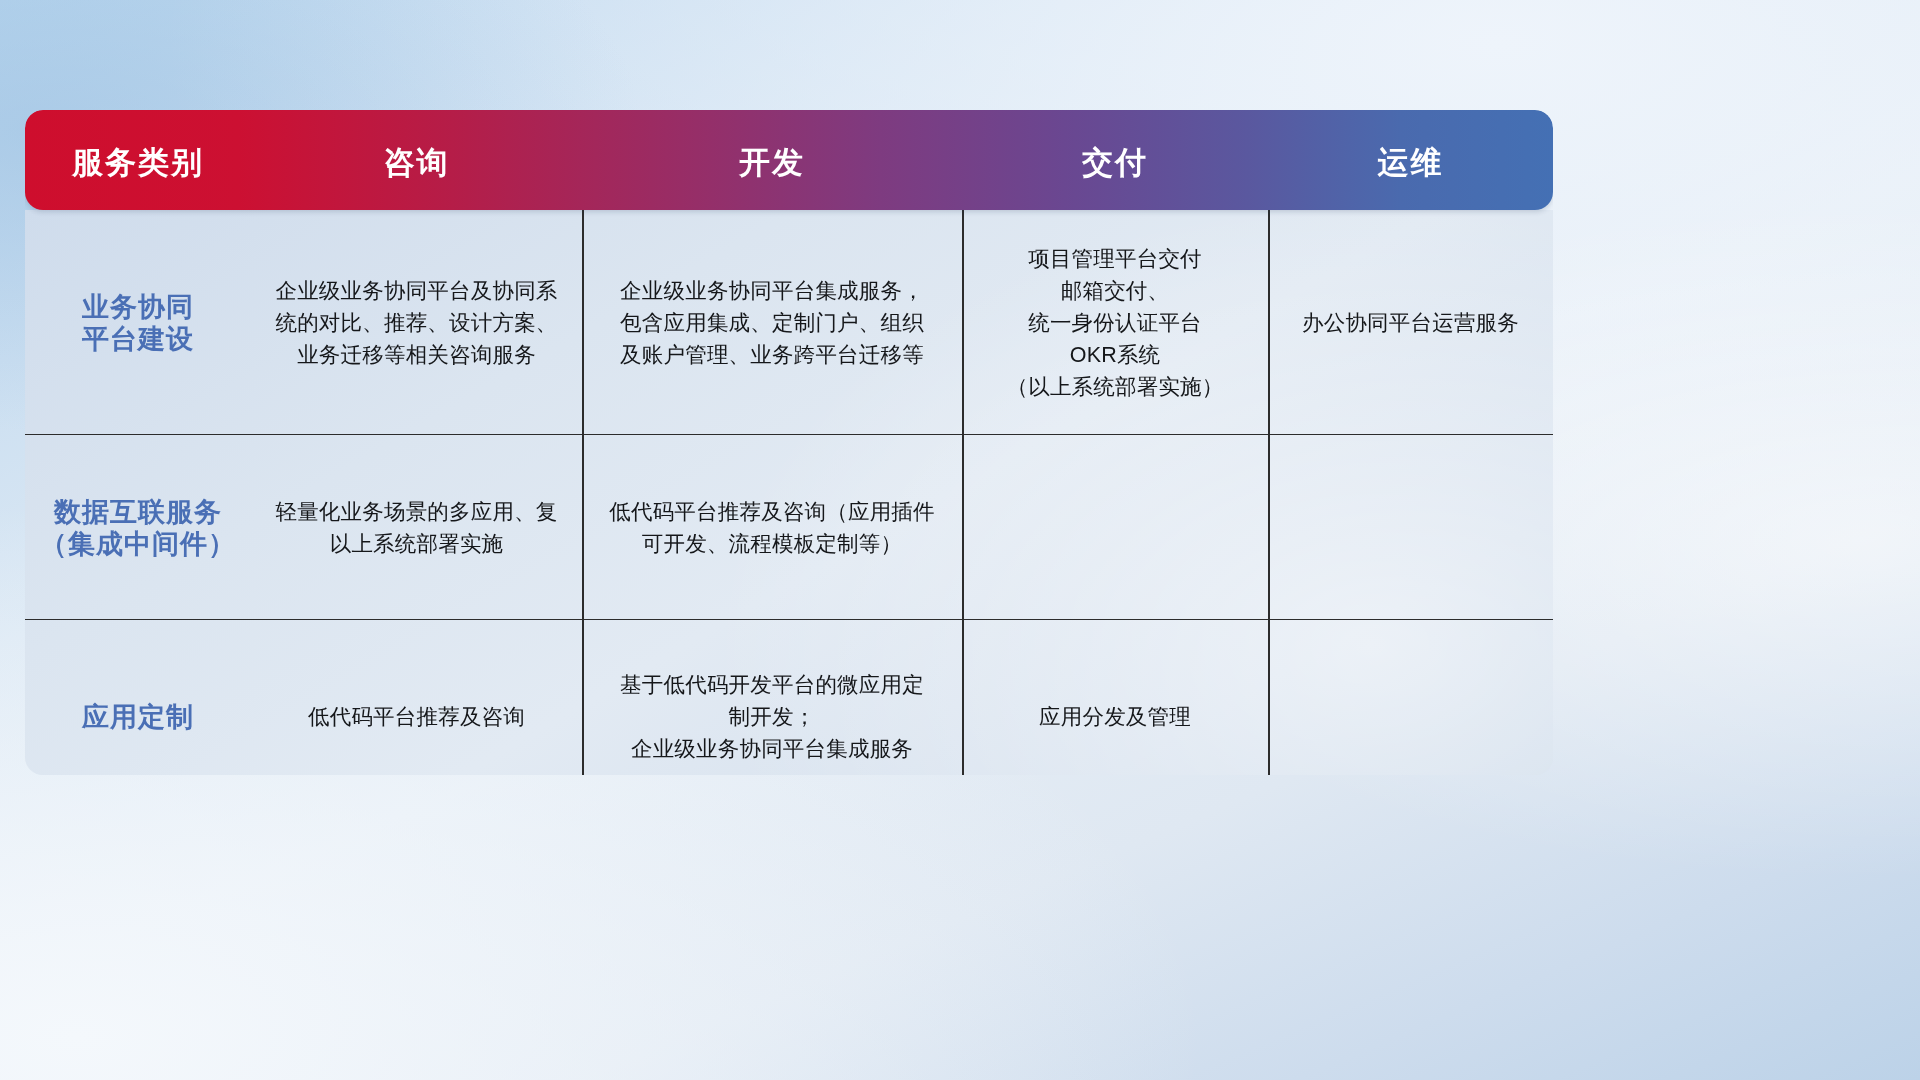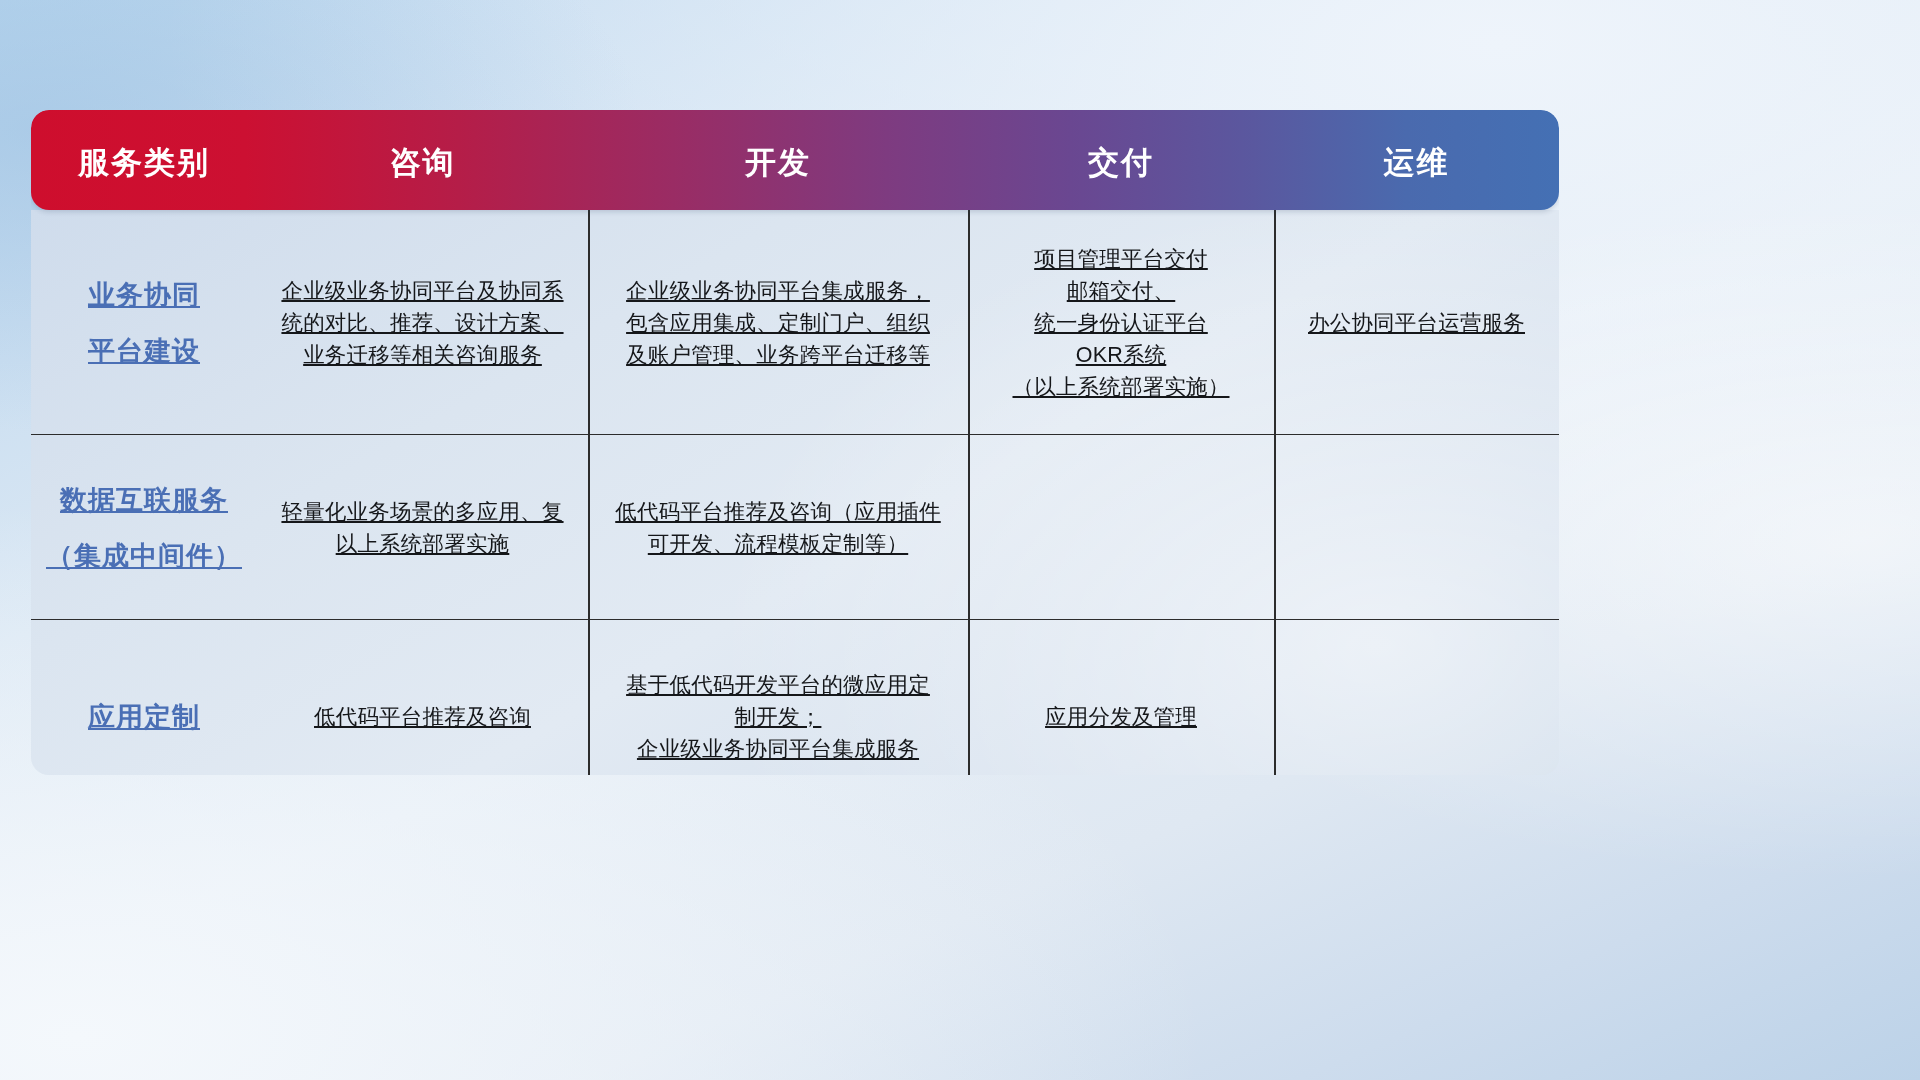--- a/index.html
+++ b/index.html
@@ -35,21 +35,21 @@
     position: absolute;
     inset: 0;
     background:
       radial-gradient(60% 45% at 97% 50%, rgba(255,255,255,.55) 0%, rgba(255,255,255,0) 70%),
       radial-gradient(45% 40% at 2% 12%, rgba(146,186,222,.45) 0%, rgba(146,186,222,0) 70%);
   }
 
   
   #table-wrap {
     position: absolute;
-    left: 31px;
+    left: 25px;
     top: 110px;
     width: 1528px;
     height: 665px;
   }
 
   .table {
     width: 100%;
     height: 100%;
     display: flex;
     flex-direction: column;
@@ -130,25 +130,24 @@
     position: relative;
     box-sizing: border-box;
     padding: 4px 12px;
   }
   .td .cell-text {
     font-size: 21.5px;
     line-height: 32px;
     color: #15171a;
     letter-spacing: .2px;
     white-space: pre-line;
-    text-decoration: underline;
   }
   .td.label .cell-text {
     font-size: 27px;
-    line-height: 56px;
+    line-height: 32px;
     font-weight: 700;
     color: #4a6fb5;
     letter-spacing: 1px;
   }
 
   
   .vline {
     position: absolute;
     top: 0;
     bottom: 0;

